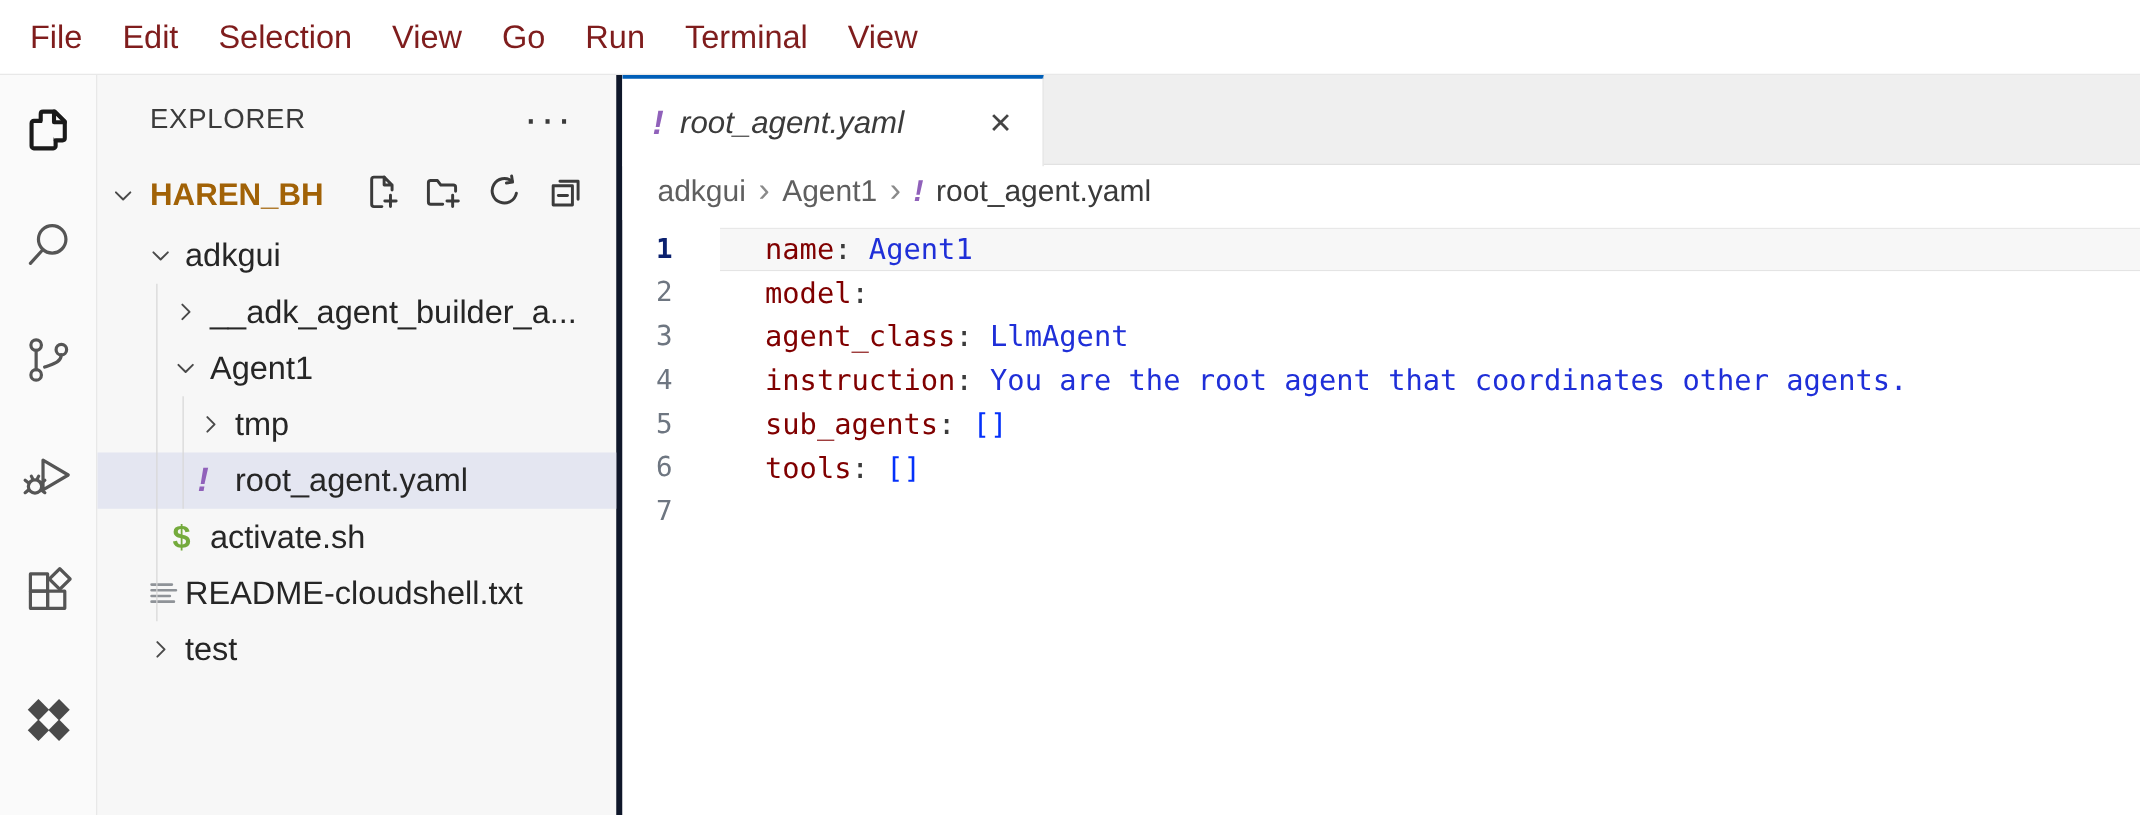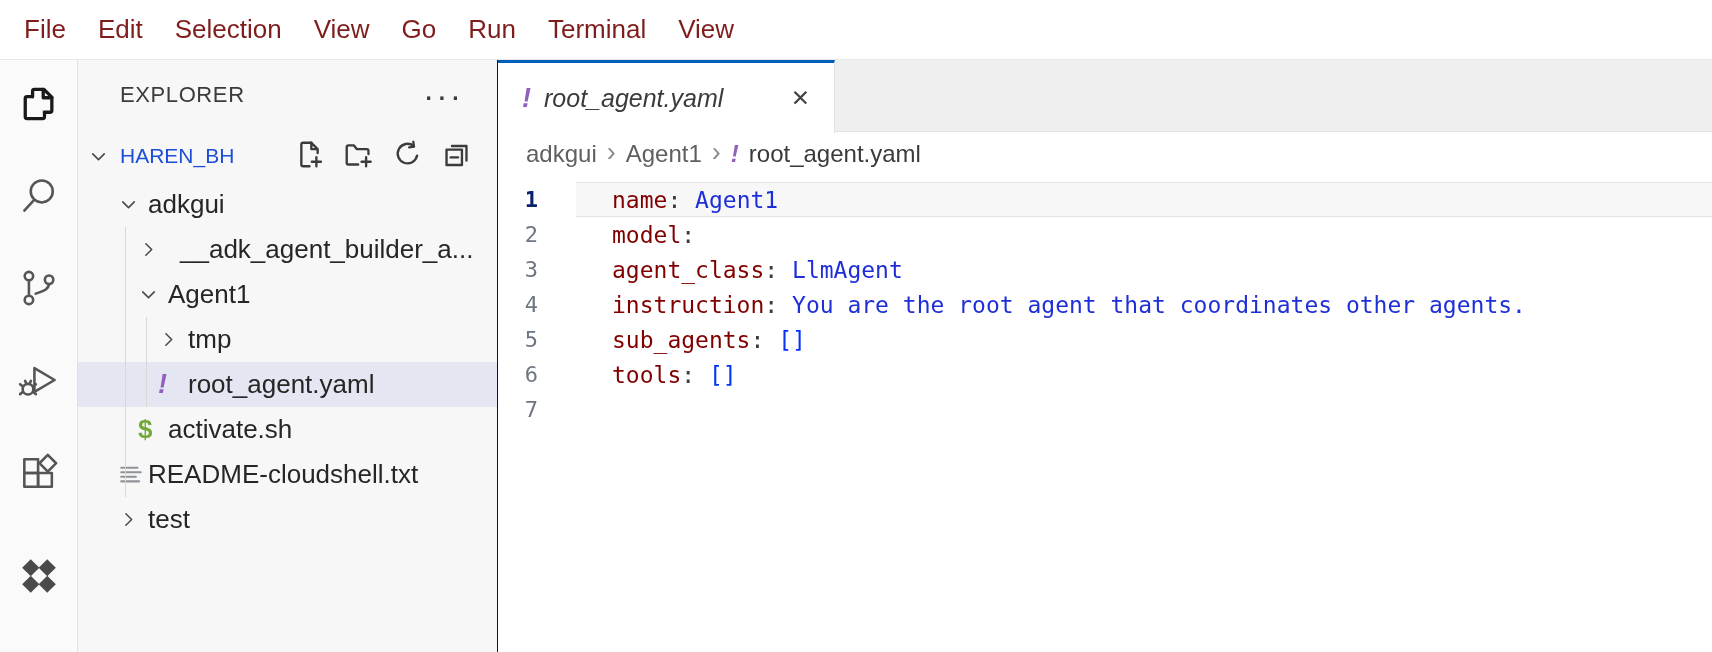--- a/index.html
+++ b/index.html
@@ -18,28 +18,28 @@
   .activitybar { width:78px; background:#fafafa; border-right:1px solid #e2e2e2;
     display:flex; flex-direction:column; align-items:center; padding-top:22px; gap:48px; }
   .act-item { width:44px; height:44px; display:flex; align-items:center; justify-content:center; }
   .act-item svg { width:44px; height:44px; stroke:#555; stroke-width:1.4; fill:none;
     stroke-linecap:round; stroke-linejoin:round; }
   .act-item.active svg { stroke:#1a1a1a; stroke-width:1.8; }
   .act-item.filled svg { stroke:none; fill:#4a4a4a; }
   .act-item.last { margin-top:12px; }
 
   
-  .sidebar { width:420px; background:#f7f7f7; border-right:1px solid #0f172a;
+  .sidebar { width:420px; background:#f7f7f7; border-right:5px solid #0f172a;
     display:flex; flex-direction:column; }
   .sb-header { height:70px; display:flex; align-items:center; justify-content:space-between;
     padding:0 34px 0 42px; }
   .sb-title { font-size:22px; letter-spacing:.6px; color:#3b3b3b; }
   .sb-more { font-size:34px; color:#3b3b3b; line-height:20px; letter-spacing:2px; }
   .ws-row { height:52px; display:flex; align-items:center; padding:0 26px 0 10px; }
-  .ws-label { font-weight:normal; font-size:21px; color:#1d4ed8; margin-left:2px; }
+  .ws-label { font-weight:bold; font-size:25px; color:#a16207; margin-left:2px; }
   .ws-actions { margin-left:auto; display:flex; gap:20px; }
   .ws-actions svg { width:29px; height:29px; stroke:#3b3b3b; stroke-width:1.3; fill:none;
     stroke-linecap:round; stroke-linejoin:round; }
   .tree { position:relative; flex:1; }
   .guide { position:absolute; width:1px; background:#d8d8d8; pointer-events:none; z-index:2; }
   .row { height:45px; display:flex; align-items:center; font-size:26px; color:#262626; }
   .row.selected { background:#e4e6f1; }
   .marker { width:30px; flex:none; display:flex; align-items:center; }
   .marker svg.chev { width:21px; height:21px; stroke:#4a4a4a; stroke-width:1.5; fill:none;
     stroke-linecap:round; stroke-linejoin:round; }
@@ -180,21 +180,21 @@
       <div class="guide" style="left:47px; top:45px; height:270px;"></div>
       <div class="guide" style="left:68px; top:135px; height:90px;"></div>
     <div class="row" style="padding-left: 40px;">
           <span class="marker">
             <svg class="chev" viewBox="0 0 20 20">
               <path d="M4.5 7.5 10 13l5.5-5.5"></path>
             </svg>
           </span>
           <span class="label">adkgui</span>
         </div>
-        <div class="row" style="padding-left: 60px; gap: 12px;">
+        <div class="row" style="padding-left: 60px;">
           <span class="marker">
             <svg class="chev" viewBox="0 0 20 20">
               <path d="M7.5 4.5 13 10l-5.5 5.5"></path>
             </svg>
           </span>
           <span class="label">__adk_agent_builder_a...</span>
         </div>
         <div class="row" style="padding-left: 60px;">
           <span class="marker">
             <svg class="chev" viewBox="0 0 20 20">

